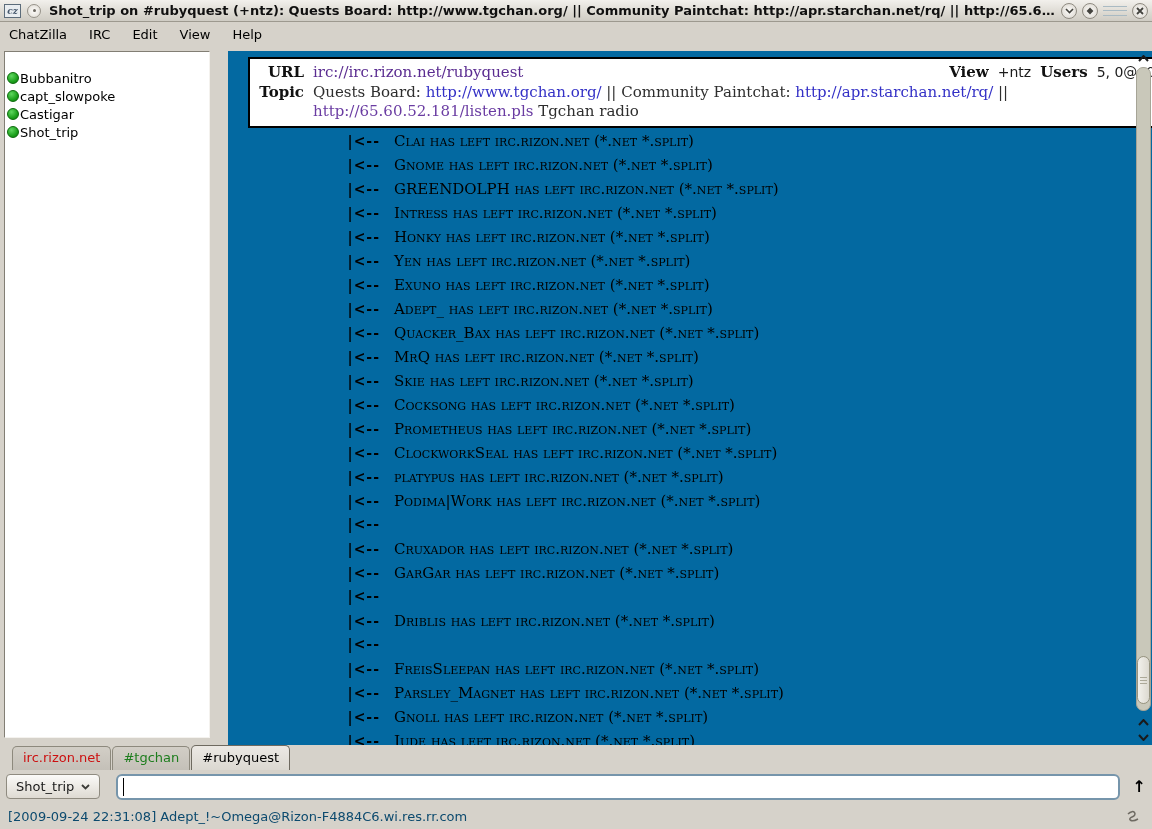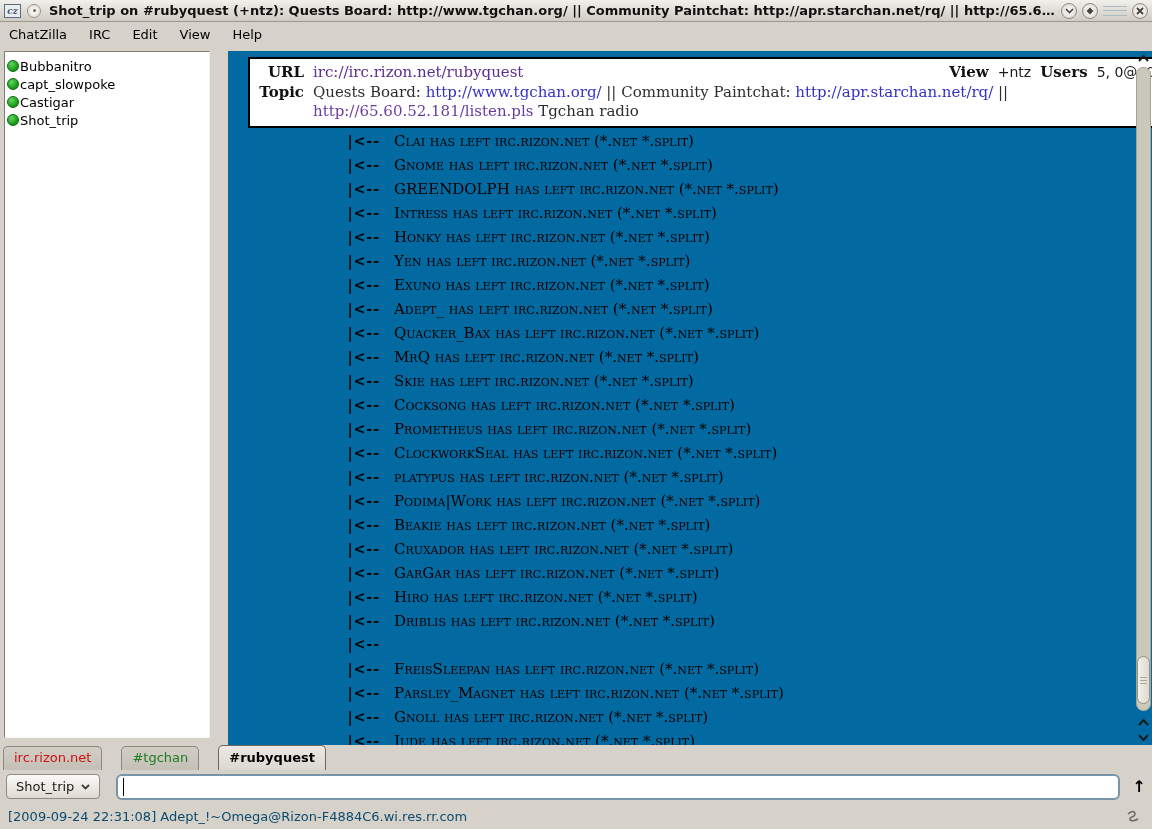--- a/index.html
+++ b/index.html
@@ -39,21 +39,21 @@
   .grip-lines { width:24px; height:10px; display:flex; flex-direction:column; justify-content:space-between; }
   .grip-lines i { display:block; height:1px; background:#a9bac3; }
   
   .menubar { height:25px; display:flex; align-items:center; gap:22px; padding:0 9px; font-size:13px; }
   .menu-item { cursor:default; }
   
   .main { position:absolute; top:47px; left:0; right:0; height:698px; background:#d6d2ca; }
   .userlist {
     position:absolute; left:4px; top:4px; width:206px; height:687px;
     background:#fff; border:1px solid; border-color:#827e74 #f4f2ee #f4f2ee #827e74;
-    padding:5px 2px; font-size:13px; overflow:hidden;
+    padding:17px 2px; font-size:13px; overflow:hidden;
   }
   .user-row { display:flex; align-items:center; height:18px; gap:1px; }
   .user-dot {
     width:12px; height:12px; border-radius:50%; flex:0 0 auto;
     background:radial-gradient(circle at 35% 30%, #5fd75f, #1da11d 60%, #0d7a0d);
     border:1px solid #0a6a0a;
   }
   .splitter { position:absolute; left:211px; top:0; width:17px; height:100%; }
   .content {
     position:absolute; left:228px; top:4px; width:982px; height:694px;
@@ -83,28 +83,28 @@
   .sb-btn { height:15px; display:flex; align-items:center; justify-content:center; }
   .sb-track { position:absolute; top:16px; bottom:34px; left:0; right:0; background:#c9c8ba; border:1px solid #a6a496; border-radius:7px; }
   .sb-thumb {
     position:absolute; left:0px; right:0px; top:588px; height:48px;
     background:linear-gradient(90deg,#f2f1ec,#dcd9d0); border:1px solid #96937f; border-radius:7px;
     display:flex; flex-direction:column; align-items:center; justify-content:center; gap:2px;
   }
   .sb-thumb i { display:block; width:7px; height:1px; background:#aca999; }
   .sb-bottom { position:absolute; bottom:0; left:0; right:0; }
   
-  .tabbar { position:absolute; top:745px; left:0; right:0; height:25px; display:flex; align-items:flex-end; padding-left:3px; gap:19px; }
+  .tabbar { position:absolute; top:745px; left:0; right:0; height:25px; display:flex; align-items:flex-end; padding-left:12px; gap:1px; }
   .tab {
     height:24px; padding:3px 10px 0 10px; font-size:13px;
     background:linear-gradient(#d2cec6,#c4c0b8); border:1px solid #8d897d; border-bottom:none;
     border-radius:5px 5px 0 0; cursor:default; white-space:nowrap;
   }
   .tab.active {
-    background:linear-gradient(#ece9e4,#dbd8d1); font-weight:bold; height:25px; padding-top:4px;
+    background:linear-gradient(#ece9e4,#dbd8d1); font-weight:normal; height:25px; padding-top:4px;
     border-color:#6e6a60;
   }
   
   .inputrow { position:absolute; top:770px; left:0; right:0; height:33px; display:flex; align-items:center; padding:0 6px; }
   .nickbtn {
     height:25px; padding:0 9px; display:flex; align-items:center; gap:7px;
     background:linear-gradient(#fbfaf8,#dedad2); border:1px solid #8f8b80; border-radius:4px;
     font-size:13px; color:#1a1a1a; font-family:inherit;
   }
   .nick-chevron { color:#3c3c38; }
@@ -263,33 +263,31 @@
           <div class="msg-row">
             <span class="msg-prefix">|&lt;--</span>
             <span class="msg-text">platypus has left irc.rizon.net (*.net *.split)</span>
           </div>
           <div class="msg-row">
             <span class="msg-prefix">|&lt;--</span>
             <span class="msg-text">Podima|Work has left irc.rizon.net (*.net *.split)</span>
           </div>
           <div class="msg-row">
             <span class="msg-prefix">|&lt;--</span>
-            <span class="msg-text">Beakie has left irc.rizon.net (*.net *.split)</span>
           </div>
           <div class="msg-row">
             <span class="msg-prefix">|&lt;--</span>
             <span class="msg-text">Cruxador has left irc.rizon.net (*.net *.split)</span>
           </div>
           <div class="msg-row">
             <span class="msg-prefix">|&lt;--</span>
             <span class="msg-text">GarGar has left irc.rizon.net (*.net *.split)</span>
           </div>
           <div class="msg-row">
             <span class="msg-prefix">|&lt;--</span>
-            <span class="msg-text">Hiro has left irc.rizon.net (*.net *.split)</span>
           </div>
           <div class="msg-row">
             <span class="msg-prefix">|&lt;--</span>
             <span class="msg-text">Driblis has left irc.rizon.net (*.net *.split)</span>
           </div>
           <div class="msg-row">
             <span class="msg-prefix">|&lt;--</span>
           </div>
           <div class="msg-row">
             <span class="msg-prefix">|&lt;--</span>

